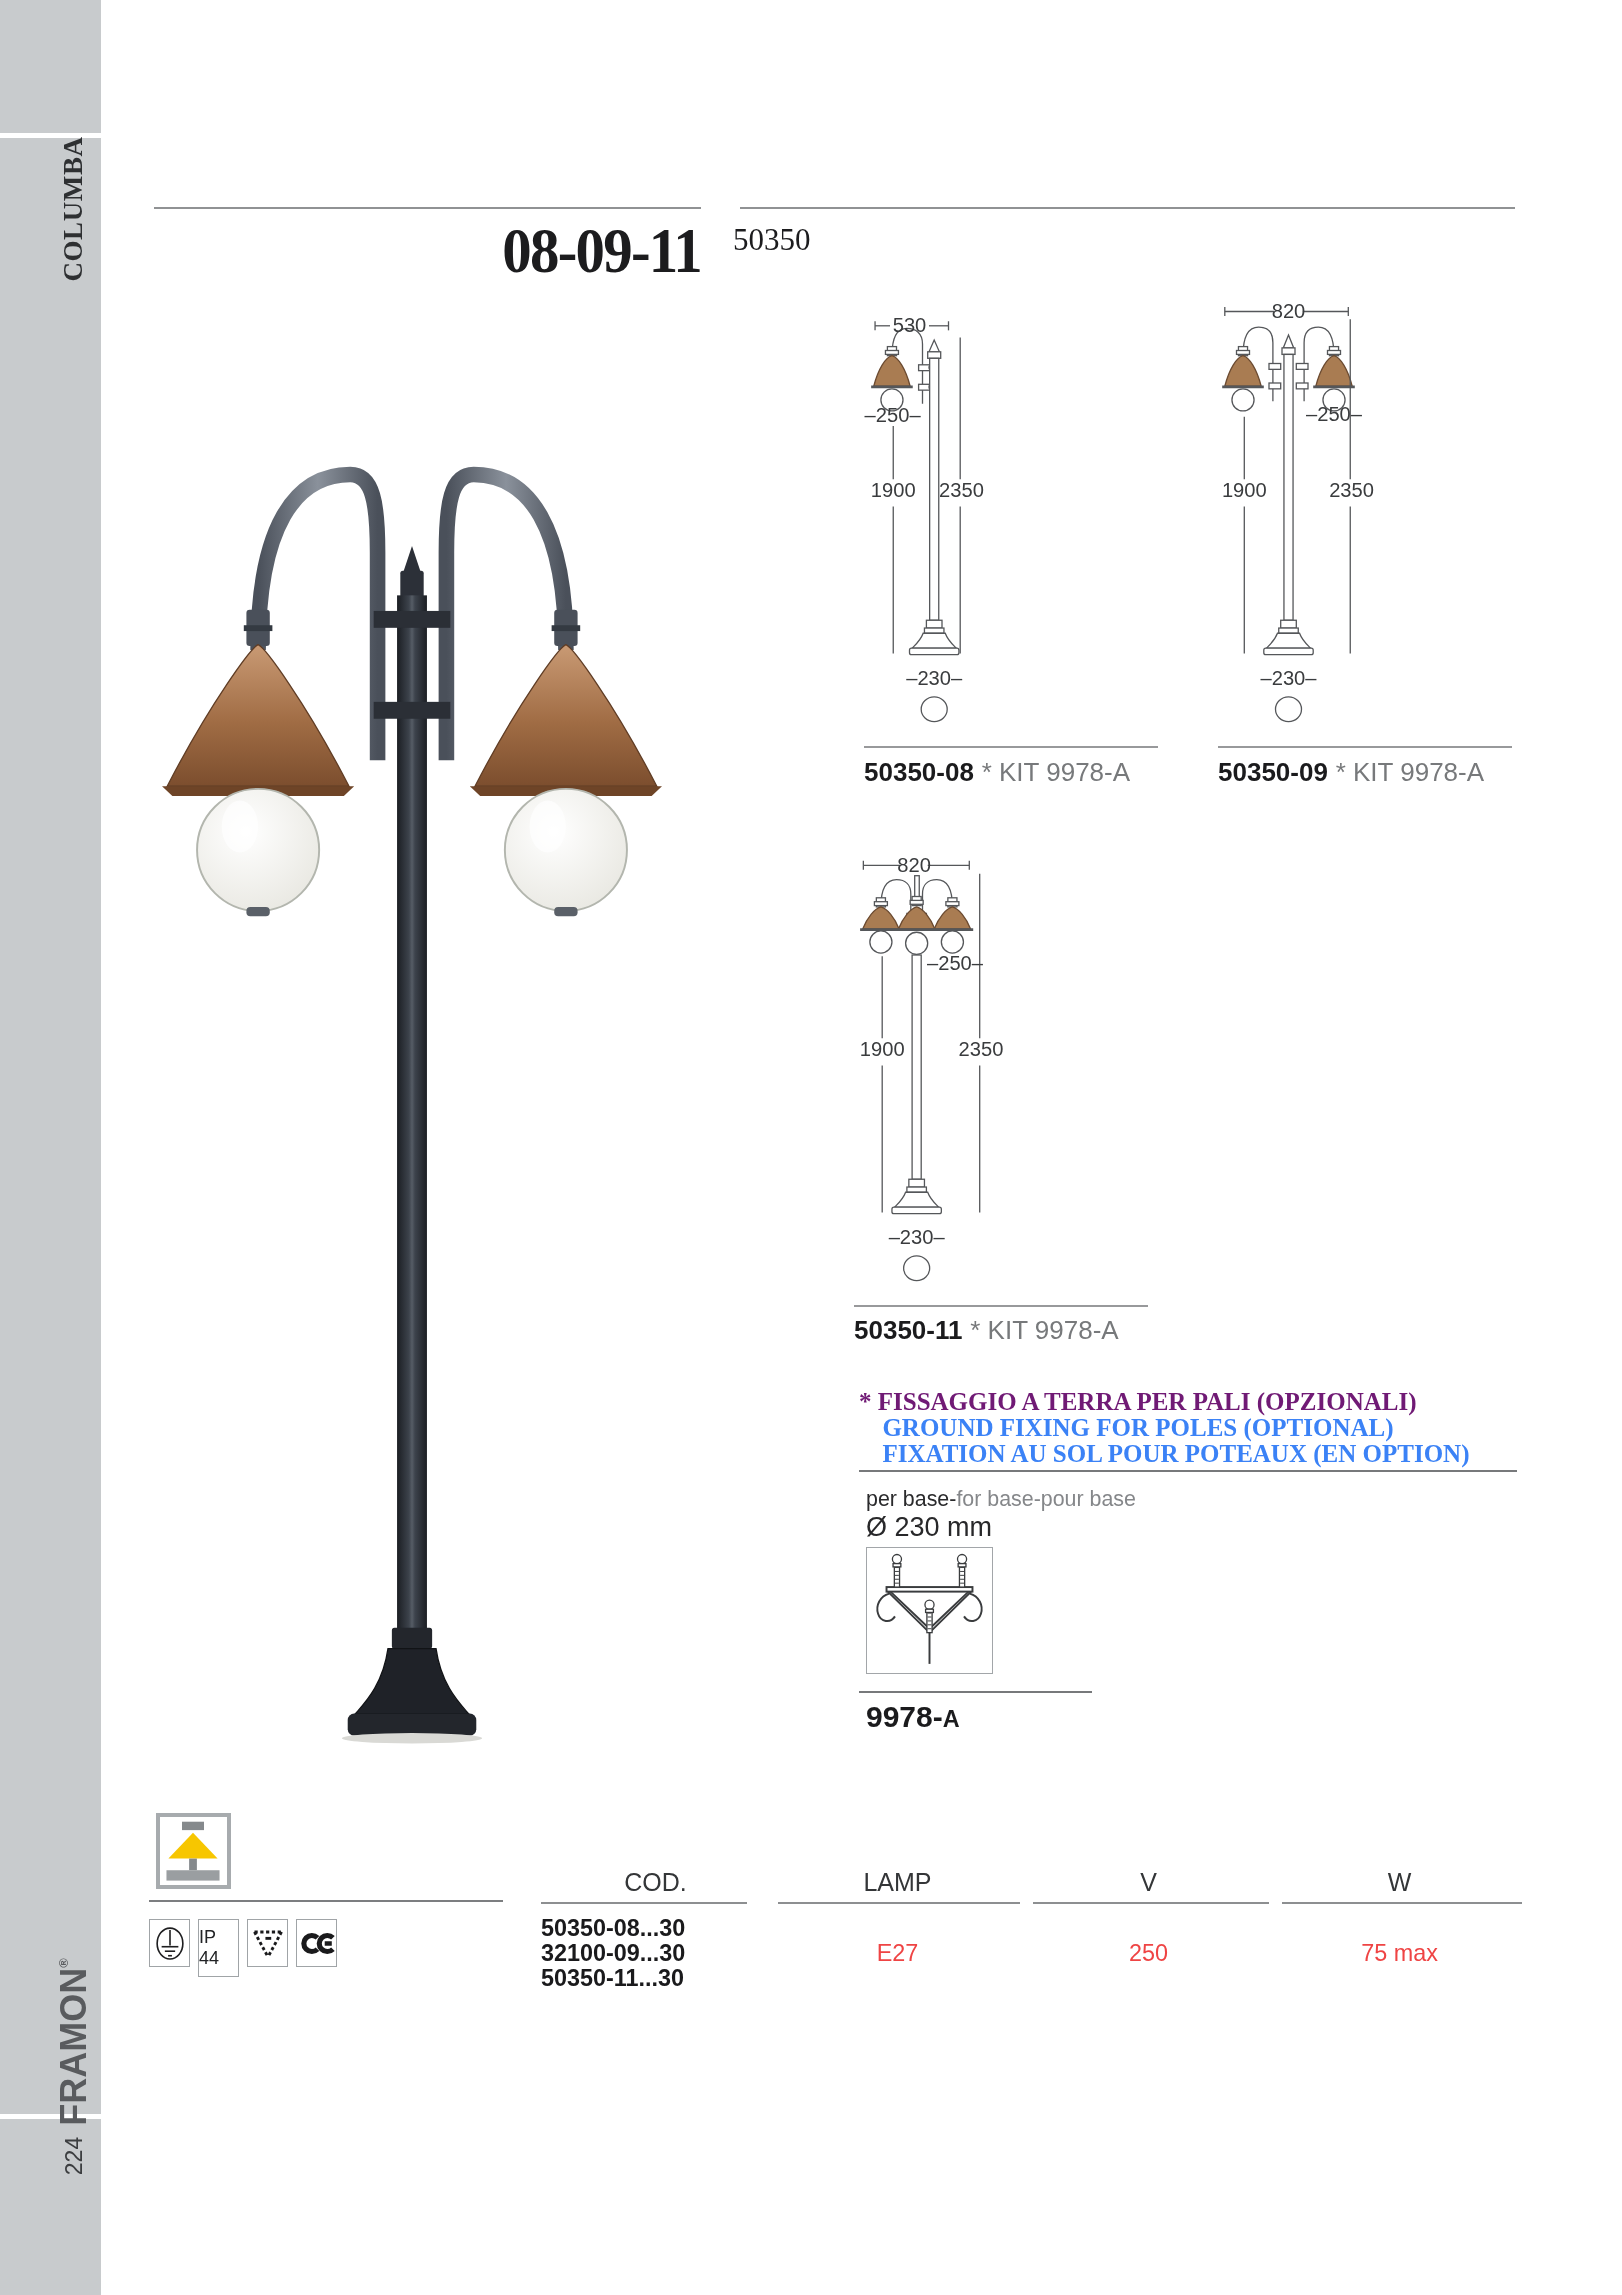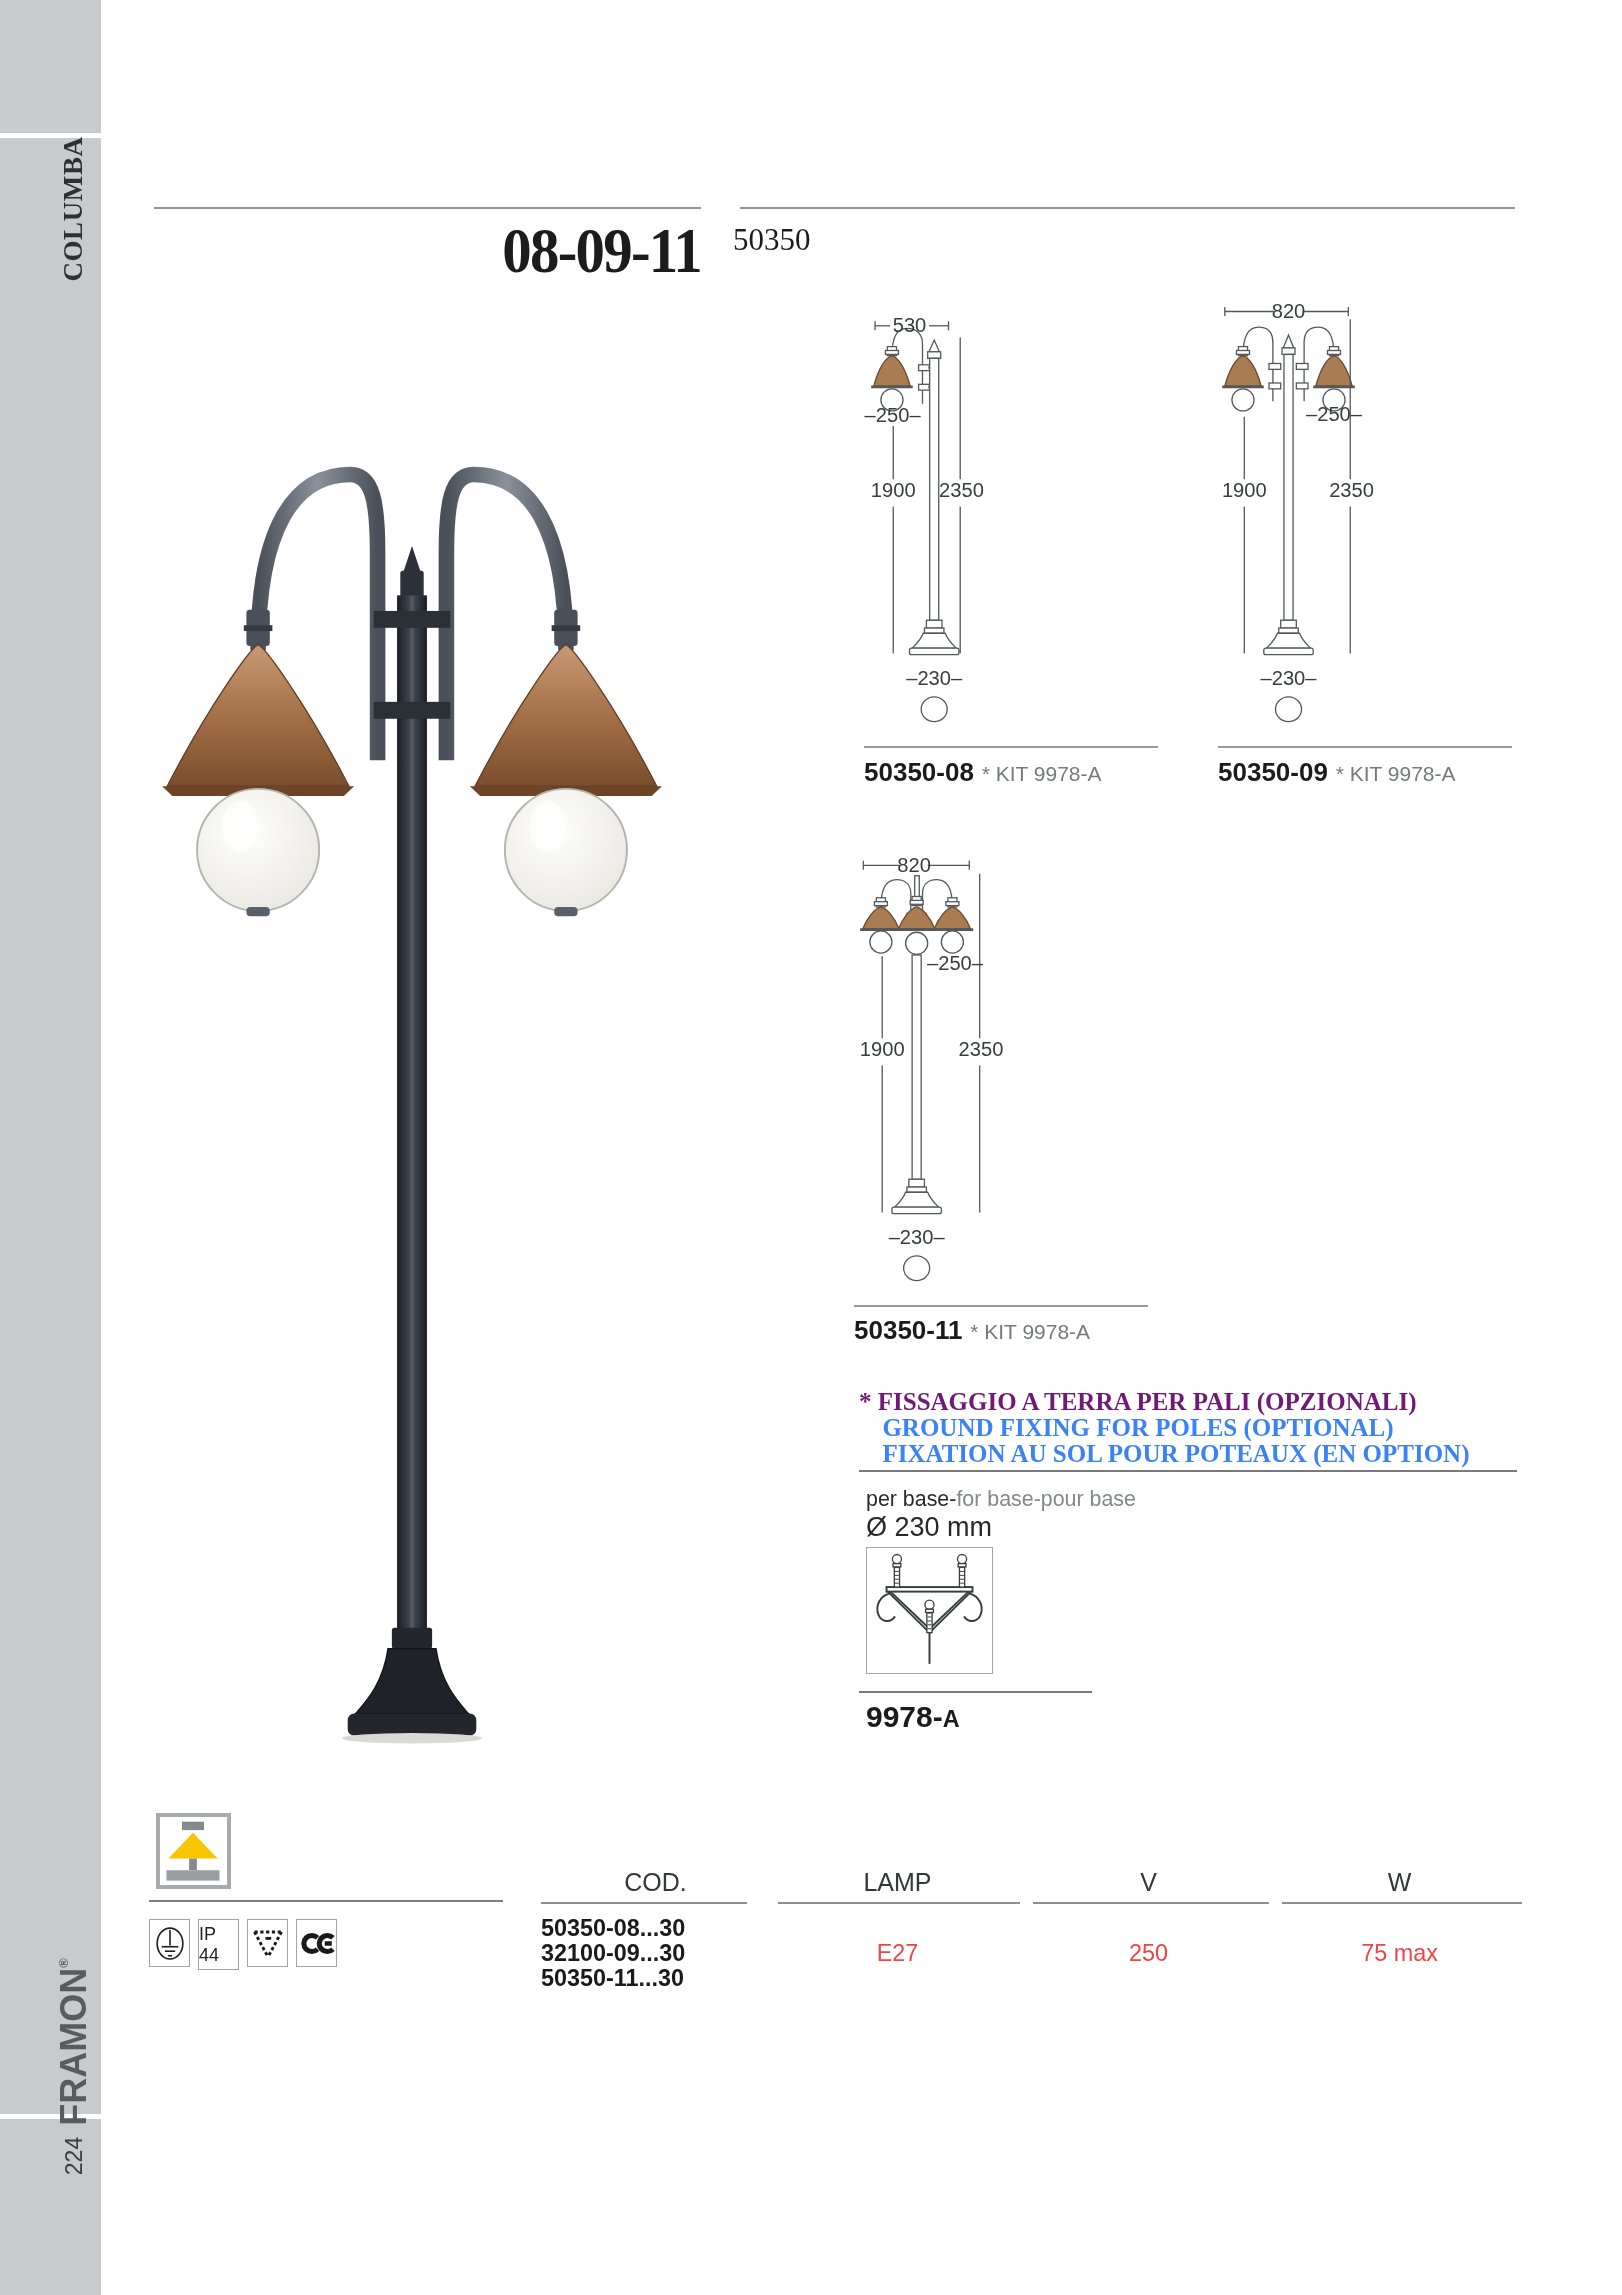--- a/index.html
+++ b/index.html
@@ -17,21 +17,21 @@
 
   
   .rule { position:absolute; height:1.9px; background:#909294; }
   .title-main { font-family:"Liberation Serif", serif; font-weight:bold; font-size:64px; letter-spacing:-1.9px; color:#1c1c1e; transform:scaleX(0.92); transform-origin:right; }
   .title-code { font-family:"Liberation Serif", serif; font-weight:normal; font-size:31px; color:#1c1c1e; }
 
   
   svg text.dim { font-family:"Liberation Sans", sans-serif; font-size:31px; fill:#3a3c3e; }
   .diag-label { white-space:nowrap; }
   .diag-code { font-weight:bold; font-size:26px; color:#1b1b1d; }
-  .diag-kit { font-size:21px; color:#77797b; margin-left:7.8px; }
+  .diag-kit { font-size:26px; color:#77797b; margin-left:7.8px; }
 
   
   .note-line { font-family:"Liberation Serif", serif; font-weight:bold; font-size:25px; white-space:nowrap; }
   .note-it { color:#701a75; }
   .note-sub { color:#3b82f6; padding-left:23.4px; }
   .perbase { font-size:21.4px; white-space:nowrap; }
   .perbase .black { color:#2a2a2c; }
   .perbase .gray { color:#85878a; }
   .diam { font-size:27px; color:#28282a; }
   .kitbox { border:1.3px solid #a2a6a9; background:#fff; }
@@ -332,21 +332,21 @@
 
 <div class="abs smallbox" style="left:149px; top:1919px; width:41px; height:48px;">
   <svg width="36" height="43" viewBox="0 0 56 66">
     <ellipse cx="28" cy="33" rx="20" ry="24" fill="none" stroke="#1e1e20" stroke-width="2.5"></ellipse>
     <line x1="28" y1="12" x2="28" y2="36" stroke="#1e1e20" stroke-width="2.5"></line>
     <line x1="15" y1="38" x2="41" y2="38" stroke="#1e1e20" stroke-width="2.5"></line>
     <line x1="20" y1="45" x2="36" y2="45" stroke="#1e1e20" stroke-width="2.5"></line>
     <line x1="25" y1="52" x2="31" y2="52" stroke="#1e1e20" stroke-width="2.5"></line>
   </svg>
 </div>
-<div class="abs smallbox" style="left:198px; top:1919px; width:41px; height:51px;">
+<div class="abs smallbox" style="left:198px; top:1919px; width:41px; height:58px;">
   <span class="ip-text">IP 44</span>
 </div>
 <div class="abs smallbox" style="left:247px; top:1919px; width:41px; height:48px;">
   <svg width="36" height="43" viewBox="0 0 56 66">
     <g stroke="#1a1a1c" stroke-width="4.5" fill="none" stroke-dasharray="5 4">
       <path d="M 7,15 L 49,15"></path>
       <path d="M 7,15 L 28,54"></path>
       <path d="M 49,15 L 28,54"></path>
     </g>
     <line x1="24" y1="25" x2="33" y2="25" stroke="#1a1a1c" stroke-width="4.5"></line>

